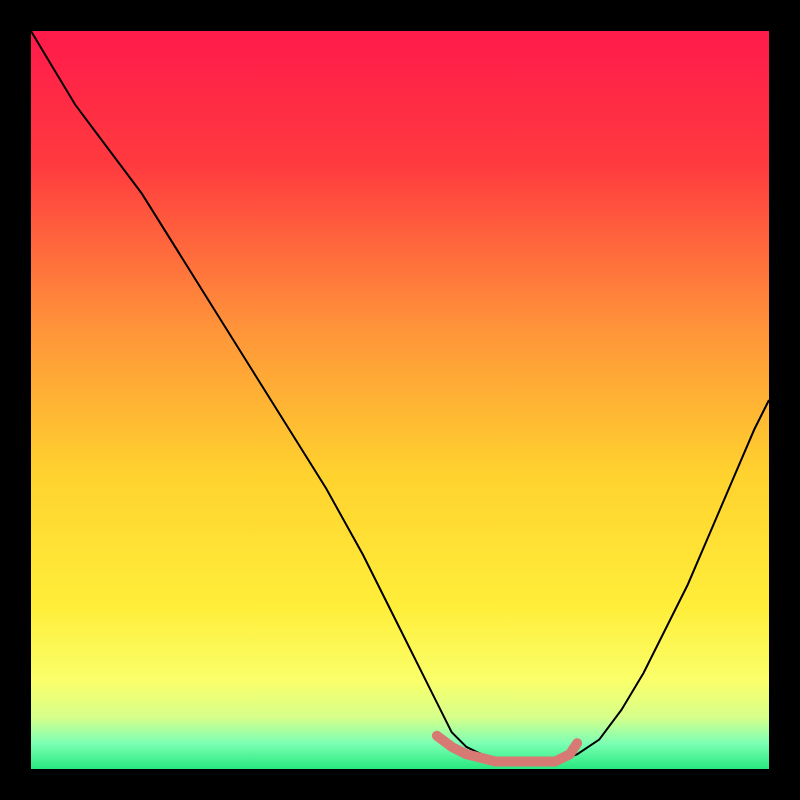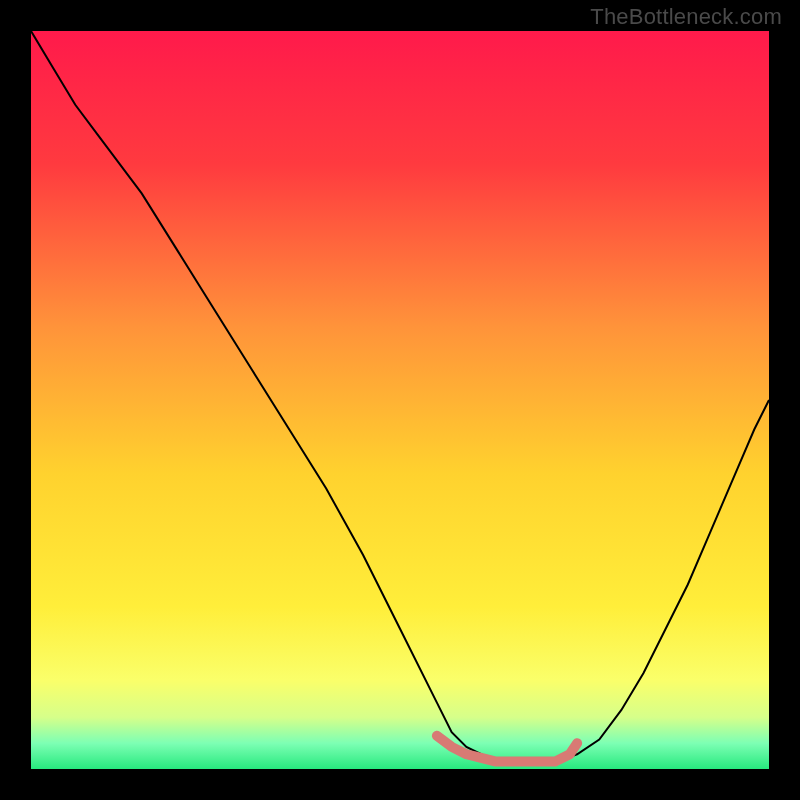--- a/index.html
+++ b/index.html
@@ -34,21 +34,20 @@
     height: 738px;
   }
   svg {
     display: block;
   }
 </style>
 </head>
 <body>
 
 <div class="wrap">
-  <div class="watermark">TheBottleneck.com</div>
   <div class="plot">
     <svg id="chart-svg" width="738" height="738" viewBox="0 0 738 738">
         <defs>
           <linearGradient id="bg-grad" x1="0" y1="0" x2="0" y2="1">
             <stop offset="0%" stop-color="#ff1a4b"></stop>
             <stop offset="18%" stop-color="#ff3a3f"></stop>
             <stop offset="40%" stop-color="#ff933a"></stop>
             <stop offset="60%" stop-color="#ffd22e"></stop>
             <stop offset="78%" stop-color="#ffee3a"></stop>
             <stop offset="88%" stop-color="#faff6a"></stop>

